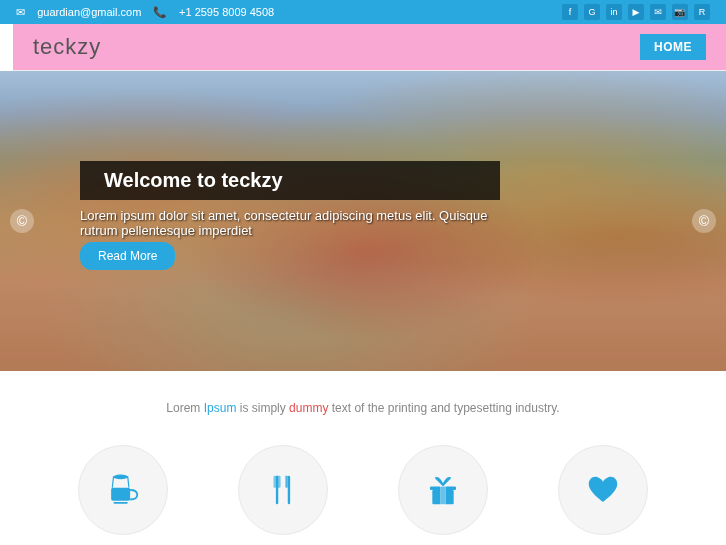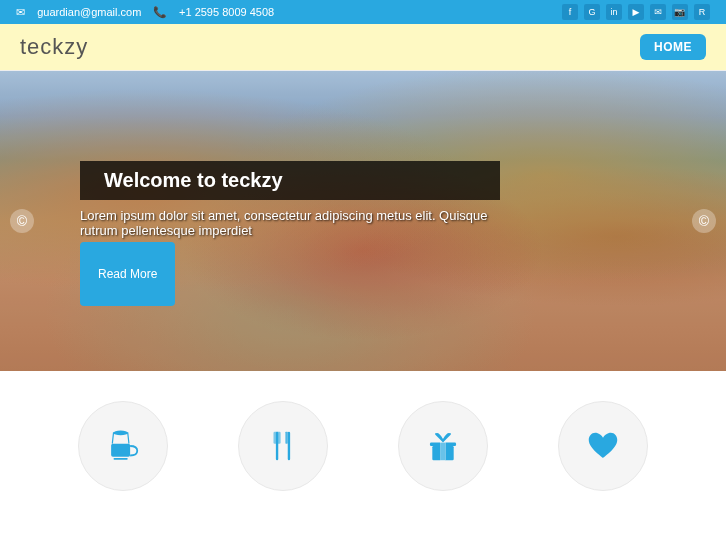--- a/index.html
+++ b/index.html
@@ -24,47 +24,47 @@
       background: #1e90c8;
       border-radius: 2px;
       text-align: center;
       line-height: 16px;
       font-size: 9px;
       color: white;
     }
 
     
     .header {
-      background: #fef9c3;
+      background: #f9a8d4;
       display: flex;
       justify-content: space-between;
       align-items: center;
       padding: 10px 20px;
       border-bottom: 1px solid #eee;
+      margin-left: 13px;
     }
     .logo {
       font-size: 22px;
       color: #555;
       font-weight: 300;
       letter-spacing: 1px;
     }
     .nav { display: flex; gap: 0; }
     .nav-item {
       padding: 6px 14px;
       font-size: 12px;
       font-weight: bold;
       color: #555;
       cursor: pointer;
       text-transform: uppercase;
       letter-spacing: 0.5px;
     }
     .nav-item.active {
       background: #29a8e0;
       color: white;
-      border-radius: 6px;
     }
 
     
     .hero {
       position: relative;
       width: 100%;
       height: 300px;
       overflow: hidden;
       background: #8ba;
     }
@@ -110,24 +110,24 @@
       color: white;
       font-size: 13px;
       text-shadow: 1px 1px 2px rgba(0,0,0,0.8);
       margin-bottom: 4px;
       max-width: 420px;
     }
     .hero-btn {
       background: #29a8e0;
       color: white;
       border: none;
-      padding: 25px 18px;
+      padding: 7px 18px;
       font-size: 12px;
       cursor: pointer;
-      border-radius: 4px;
+      border-radius: 12px;
     }
     .hero-arrow-left, .hero-arrow-right {
       position: absolute;
       top: 50%;
       transform: translateY(-50%);
       width: 24px;
       height: 24px;
       background: rgba(255,255,255,0.3);
       border-radius: 50%;
       display: flex;
@@ -227,20 +227,23 @@
     <div class="hero-subtitle">Lorem ipsum dolor sit amet, consectetur adipiscing metus elit. Quisque rutrum pellentesque imperdiet</div>
     <button class="hero-btn">Read More</button>
   </div>
 
   <div class="hero-arrow-right">
     <span>©</span>
   </div>
 </div>
 
 <div class="features-section">
+  <p class="features-subtitle">
+    <span>Lorem </span><span class="highlight1">Ipsum</span><span> is simply </span><span class="highlight2">dummy</span><span> text of the printing and typesetting industry.</span>
+  </p>
 
   <div class="features-grid">
 
     <div class="feature-item">
       <div class="feature-icon-circle">
         <svg class="feature-icon-svg" viewBox="0 0 64 64" xmlns="http://www.w3.org/2000/svg">
           <rect x="12" y="28" width="32" height="22" rx="3" fill="#29a8e0"></rect>
           <path d="M44 32 Q56 32 56 40 Q56 48 44 48" stroke="#29a8e0" stroke-width="3" fill="none"></path>
           <rect x="16" y="52" width="24" height="3" rx="1.5" fill="#29a8e0"></rect>
           <path d="M14 28 L16 10 L40 10 L42 28" stroke="#29a8e0" stroke-width="2" fill="none"></path>

